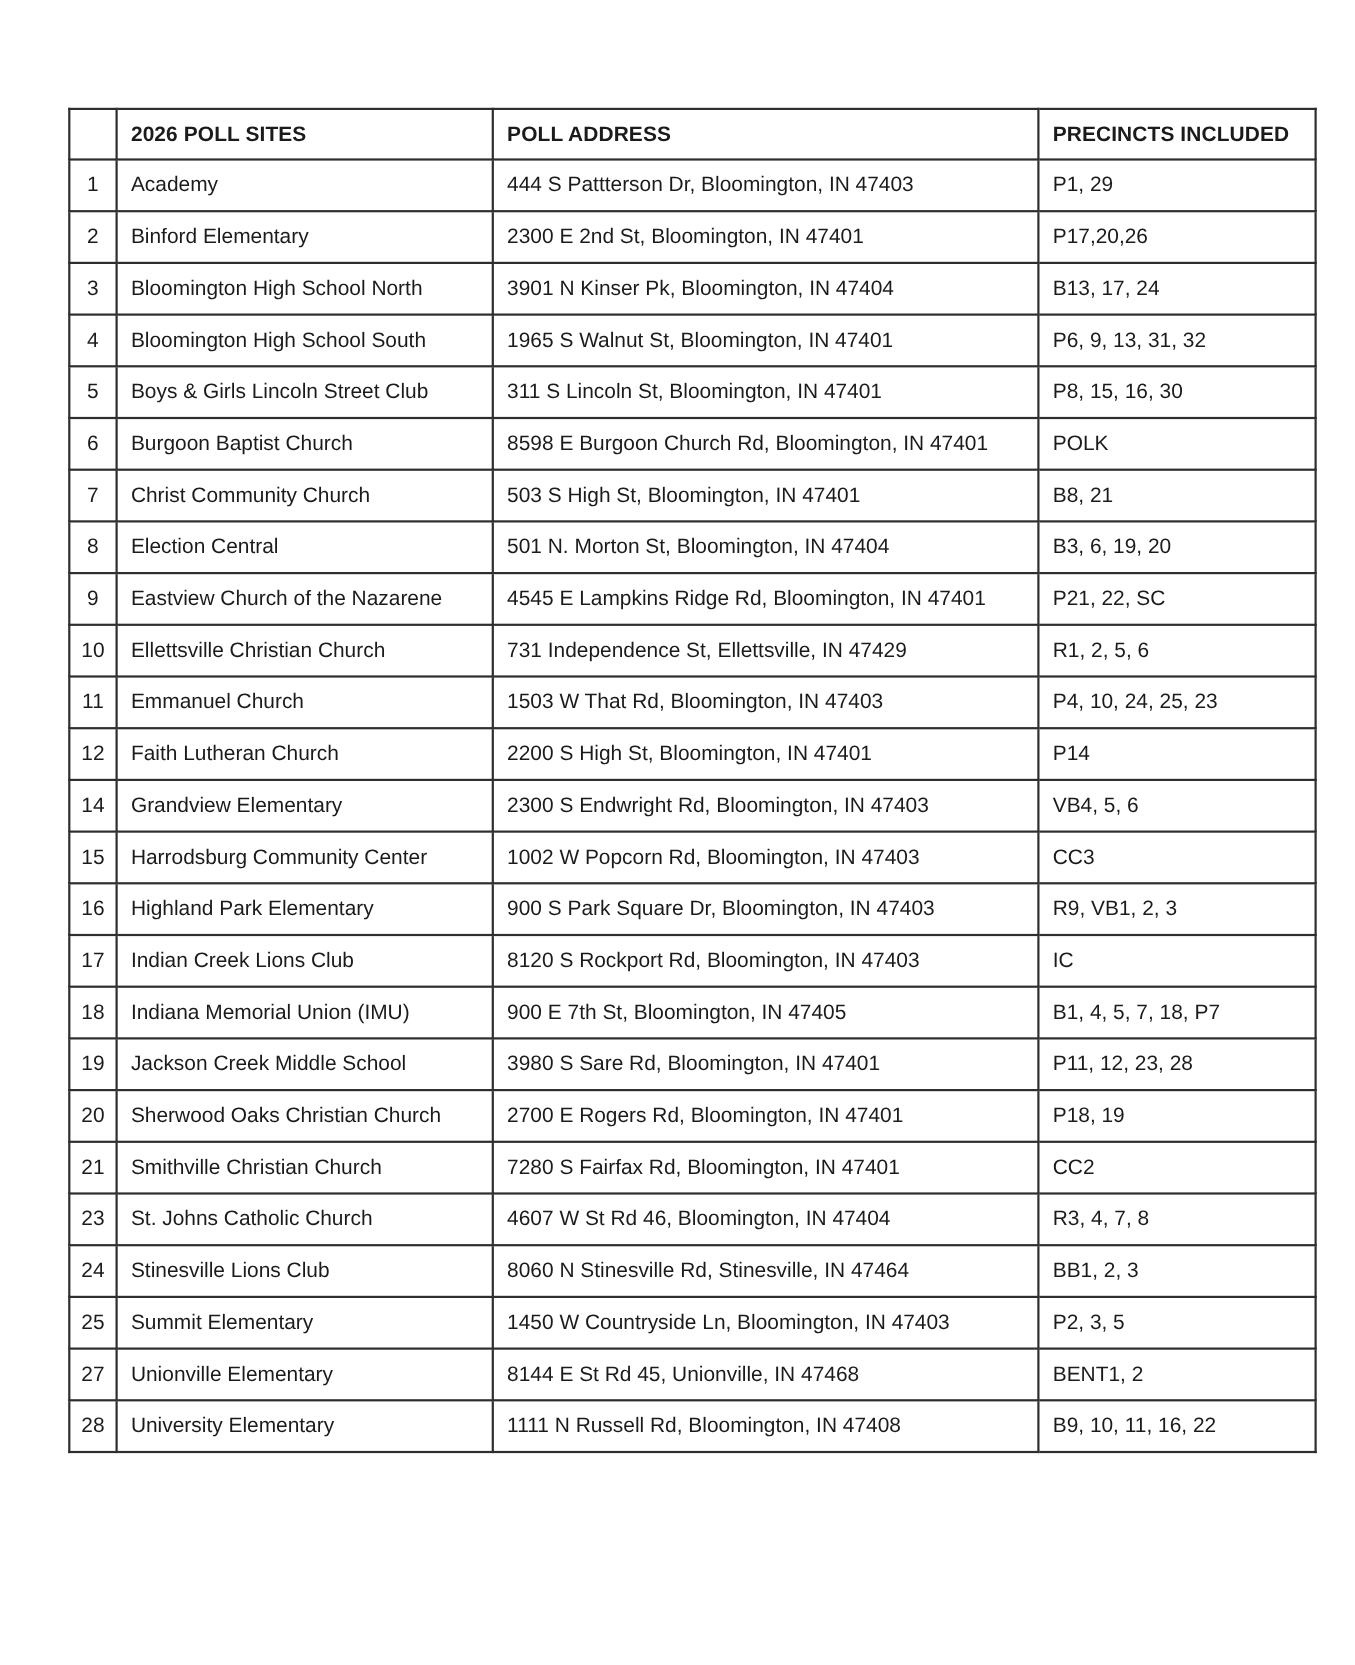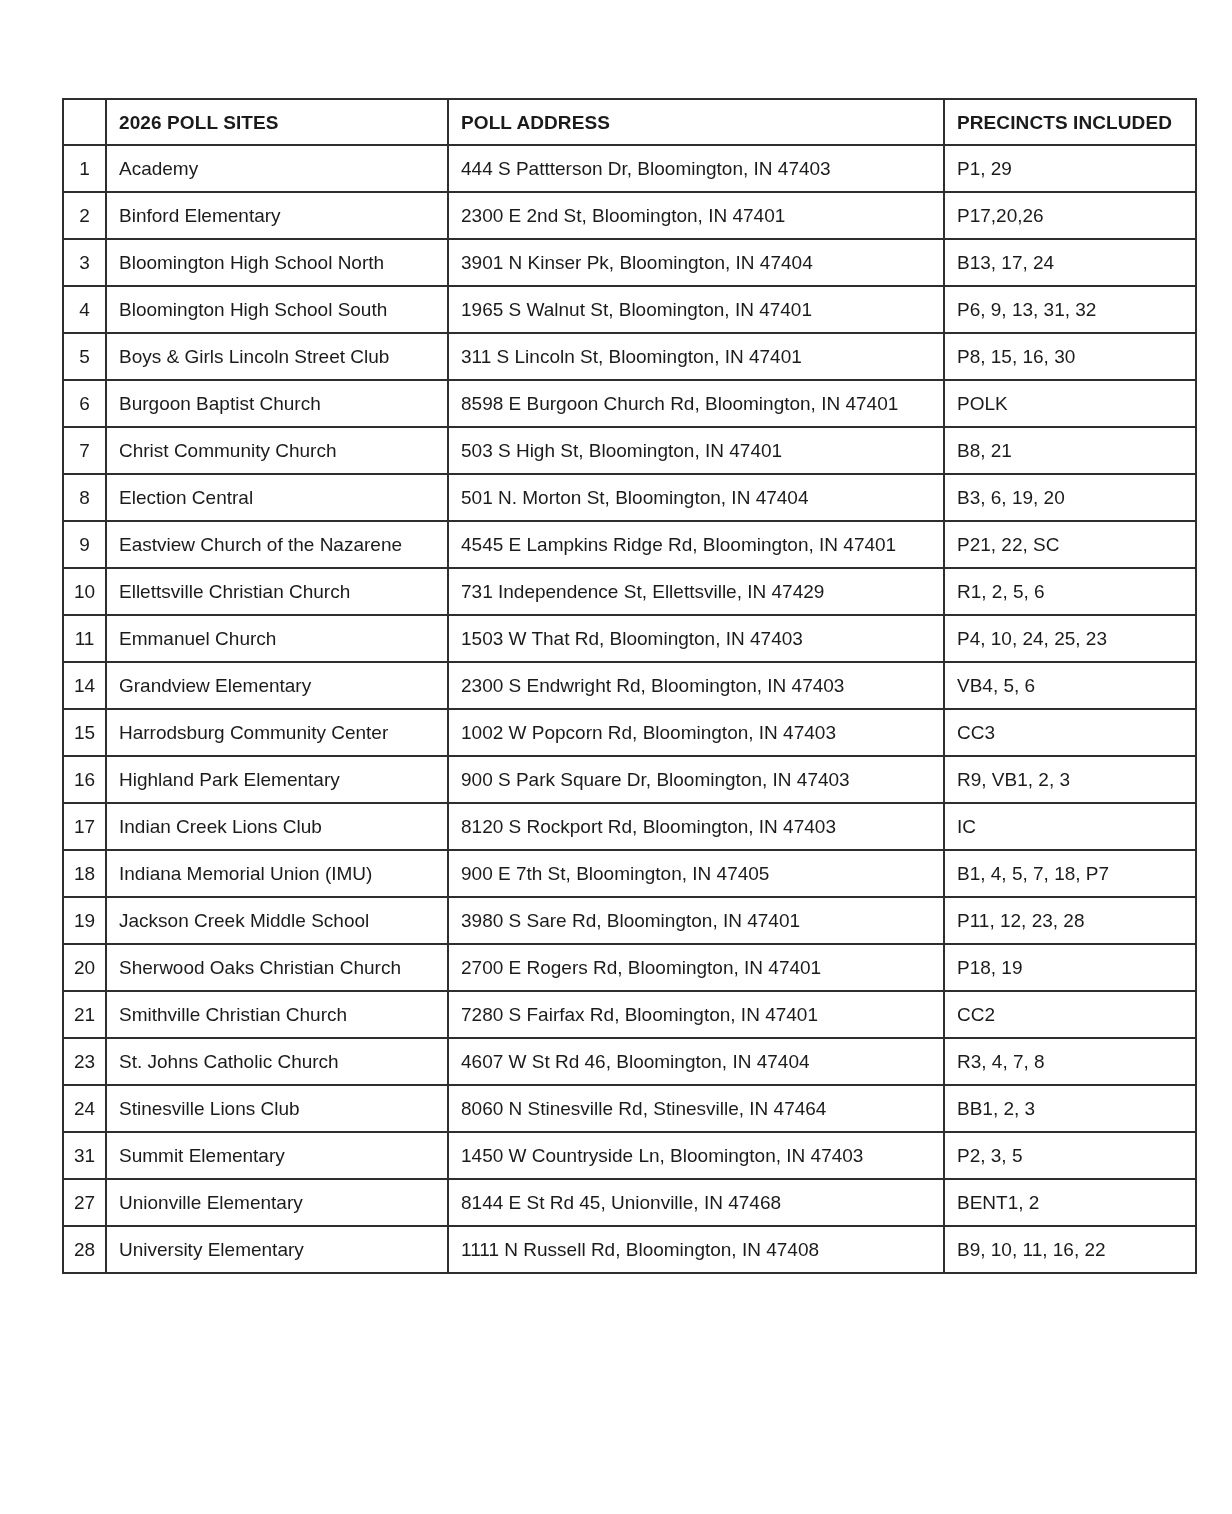--- a/index.html
+++ b/index.html
@@ -130,20 +130,26 @@
           <td>731 Independence St, Ellettsville, IN 47429</td>
           <td>R1, 2, 5, 6</td>
         </tr>
       <tr>
           <td class="c-num">11</td>
           <td>Emmanuel Church</td>
           <td>1503 W That Rd, Bloomington, IN 47403</td>
           <td>P4, 10, 24, 25, 23</td>
         </tr>
       <tr>
+          <td class="c-num">12</td>
+          <td>Faith Lutheran Church</td>
+          <td>2200 S High St, Bloomington, IN 47401</td>
+          <td>P14</td>
+        </tr>
+      <tr>
           <td class="c-num">14</td>
           <td>Grandview Elementary</td>
           <td>2300 S Endwright Rd, Bloomington, IN 47403</td>
           <td>VB4, 5, 6</td>
         </tr>
       <tr>
           <td class="c-num">15</td>
           <td>Harrodsburg Community Center</td>
           <td>1002 W Popcorn Rd, Bloomington, IN 47403</td>
           <td>CC3</td>
@@ -190,21 +196,21 @@
           <td>4607 W St Rd 46, Bloomington, IN 47404</td>
           <td>R3, 4, 7, 8</td>
         </tr>
       <tr>
           <td class="c-num">24</td>
           <td>Stinesville Lions Club</td>
           <td>8060 N Stinesville Rd, Stinesville, IN 47464</td>
           <td>BB1, 2, 3</td>
         </tr>
       <tr>
-          <td class="c-num">31</td>
+          <td class="c-num">25</td>
           <td>Summit Elementary</td>
           <td>1450 W Countryside Ln, Bloomington, IN 47403</td>
           <td>P2, 3, 5</td>
         </tr>
       <tr>
           <td class="c-num">27</td>
           <td>Unionville Elementary</td>
           <td>8144 E St Rd 45, Unionville, IN 47468</td>
           <td>BENT1, 2</td>
         </tr>

